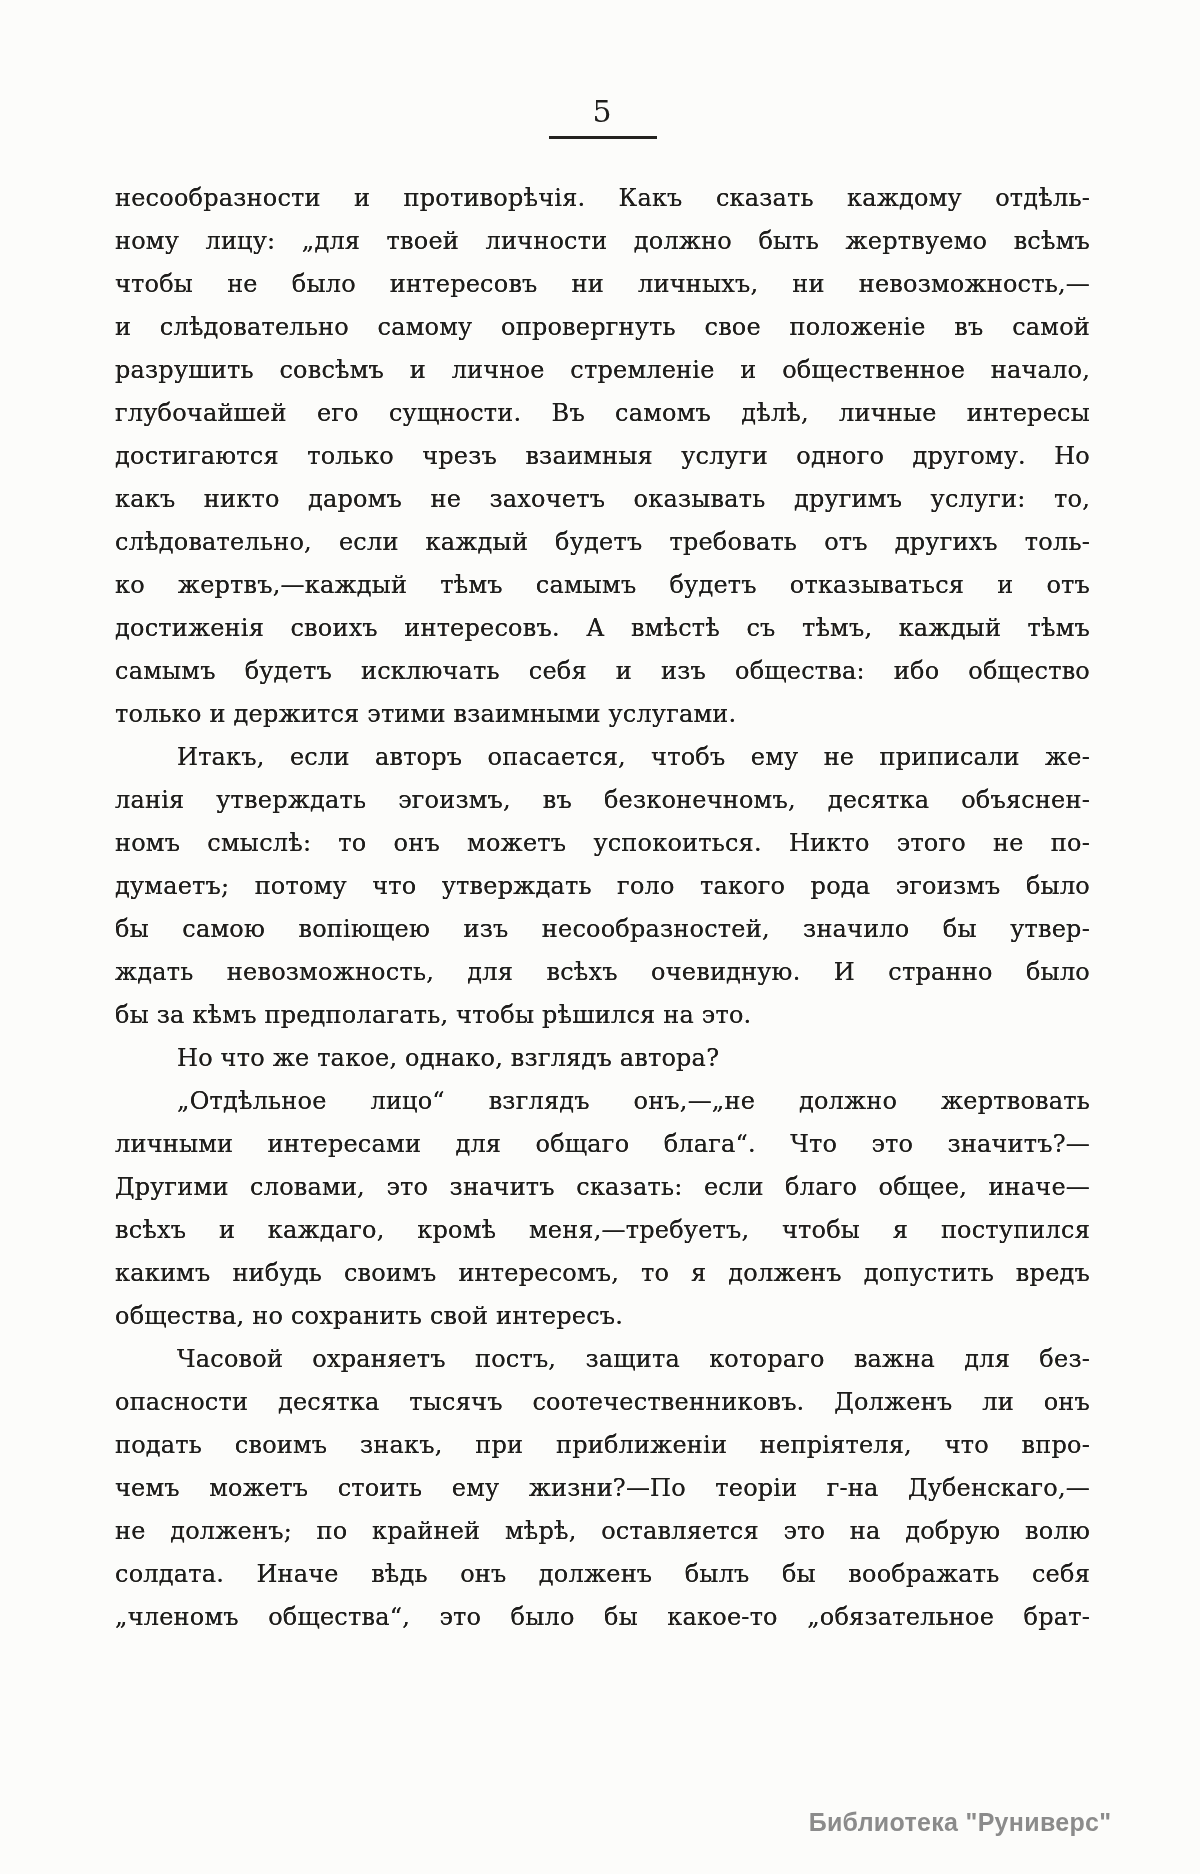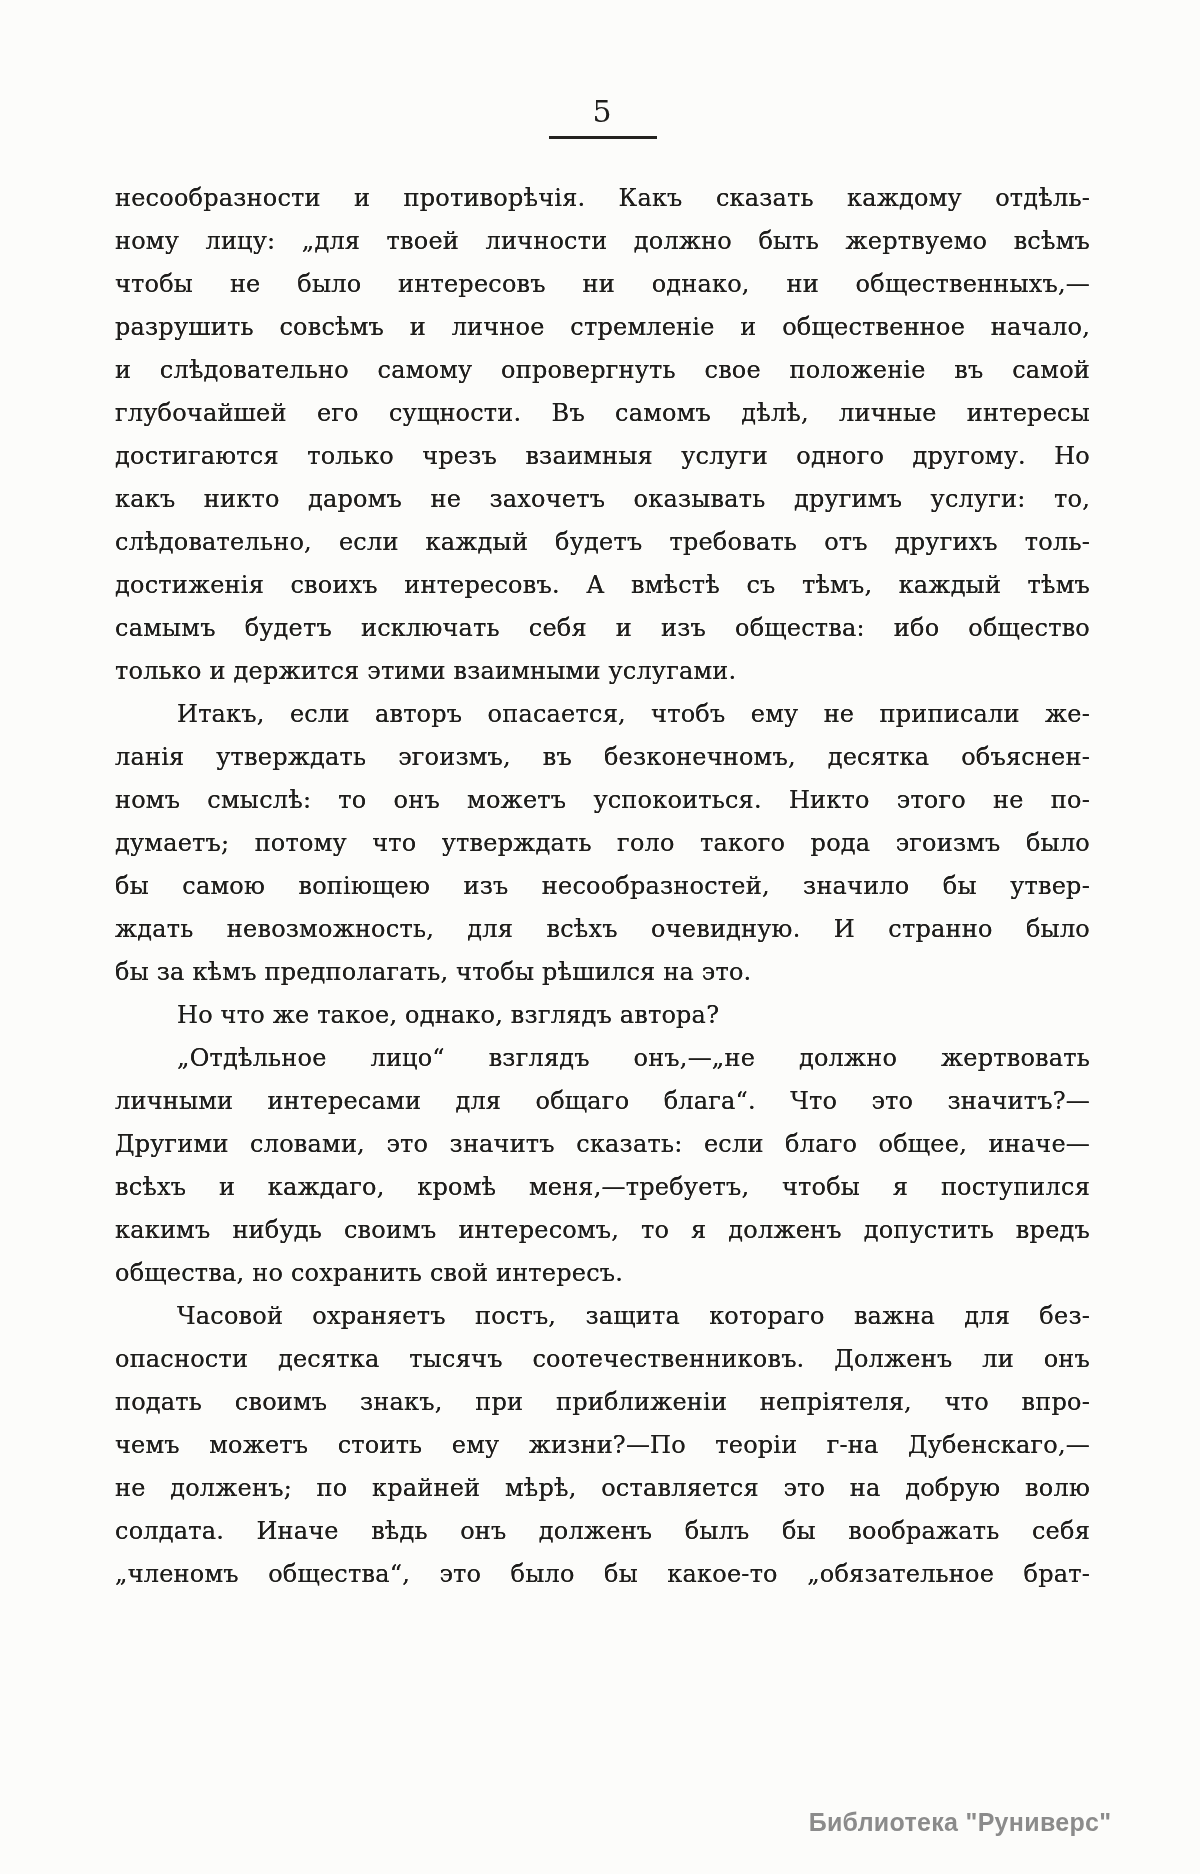--- a/index.html
+++ b/index.html
@@ -80,27 +80,28 @@
 
 <div class="page">
   <div class="page-head">
     <div class="page-number">5</div>
     <div class="page-rule"></div>
   </div>
   <div class="text-block" id="text-block">
       <div class="para">
         <div class="line">несообразности и противорѣчія. Какъ сказать каждому отдѣль-</div>
         <div class="line">ному лицу: „для твоей личности должно быть жертвуемо всѣмъ</div>
-        <div class="line">чтобы не было интересовъ ни однако, ни общественныхъ,—</div>
+        <div class="line">чтобы не было интересовъ ни личныхъ, ни невозможность,—</div>
+        <div class="line">и слѣдовательно самому опровергнуть свое положеніе въ самой</div>
         <div class="line">разрушить совсѣмъ и личное стремленіе и общественное начало,</div>
-        <div class="line">и слѣдовательно самому опровергнуть свое положеніе въ самой</div>
         <div class="line">глубочайшей его сущности. Въ самомъ дѣлѣ, личные интересы</div>
         <div class="line">достигаются только чрезъ взаимныя услуги одного другому. Но</div>
         <div class="line">какъ никто даромъ не захочетъ оказывать другимъ услуги: то,</div>
         <div class="line">слѣдовательно, если каждый будетъ требовать отъ другихъ толь-</div>
+        <div class="line">ко жертвъ,—каждый тѣмъ самымъ будетъ отказываться и отъ</div>
         <div class="line">достиженія своихъ интересовъ. А вмѣстѣ съ тѣмъ, каждый тѣмъ</div>
         <div class="line">самымъ будетъ исключать себя и изъ общества: ибо общество</div>
         <div class="line flush">только и держится этими взаимными услугами.</div>
       </div>
       <div class="para">
         <div class="line indent">Итакъ, если авторъ опасается, чтобъ ему не приписали же-</div>
         <div class="line">ланія утверждать эгоизмъ, въ безконечномъ, десятка объяснен-</div>
         <div class="line">номъ смыслѣ: то онъ можетъ успокоиться. Никто этого не по-</div>
         <div class="line">думаетъ; потому что утверждать голо такого рода эгоизмъ было</div>
         <div class="line">бы самою вопіющею изъ несообразностей, значило бы утвер-</div>

